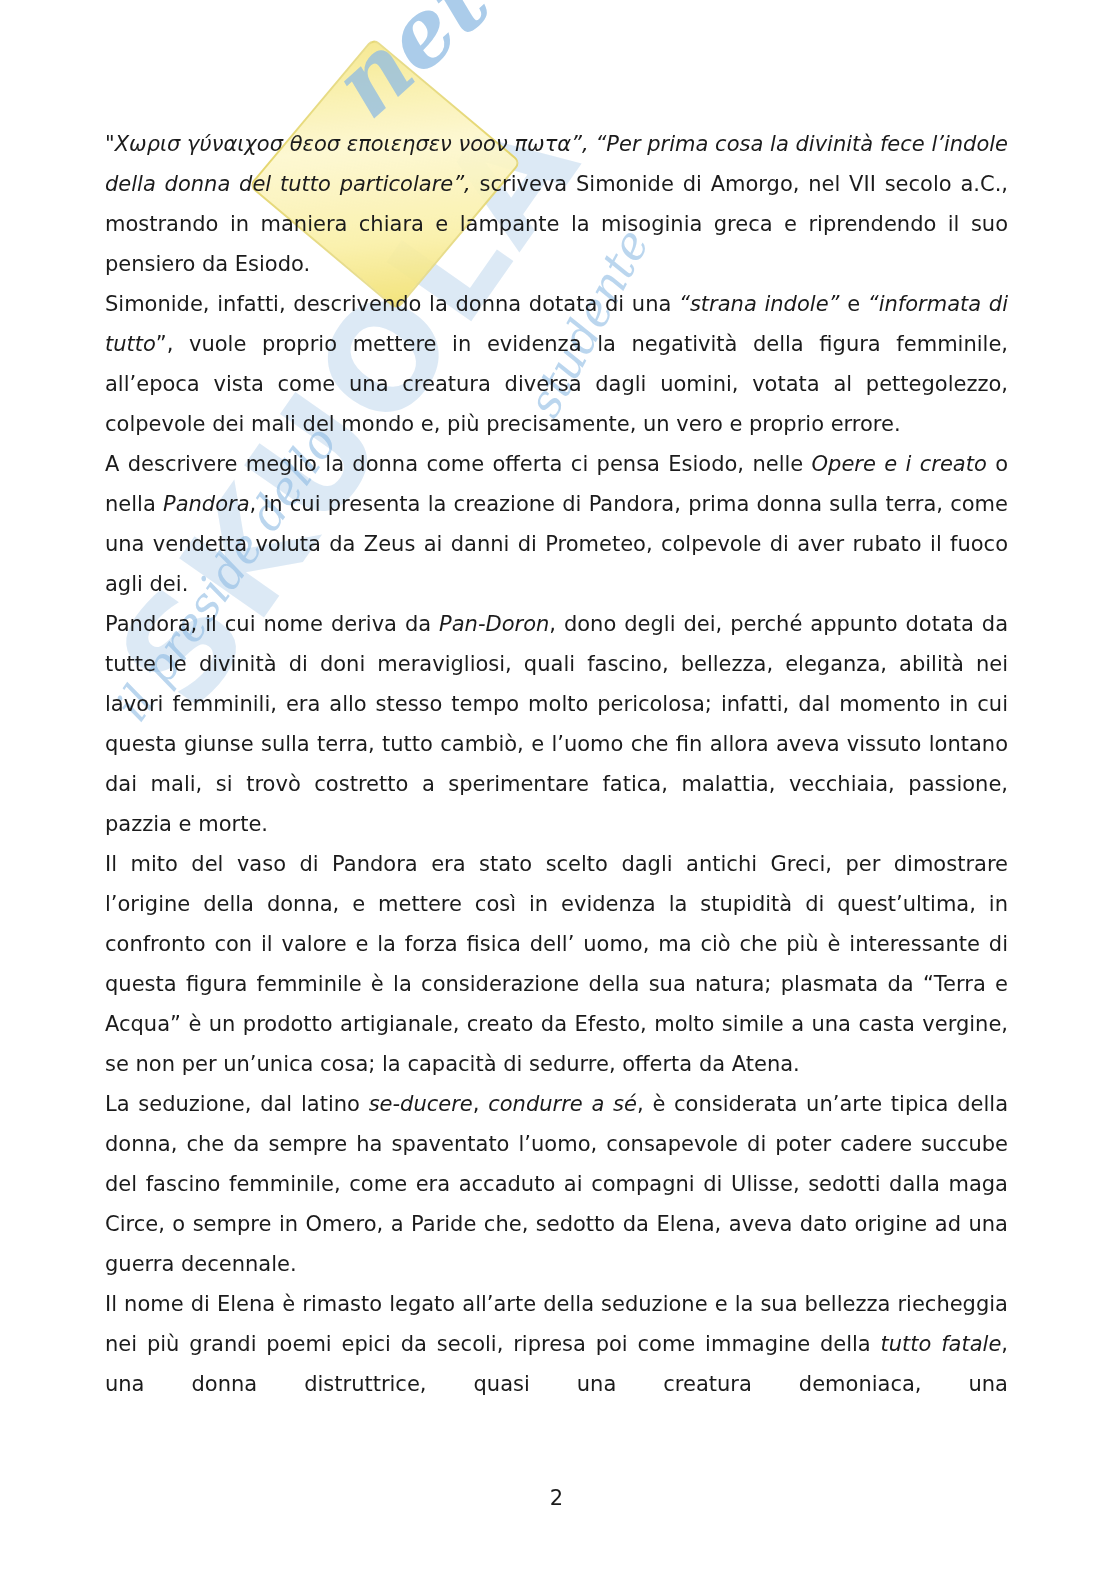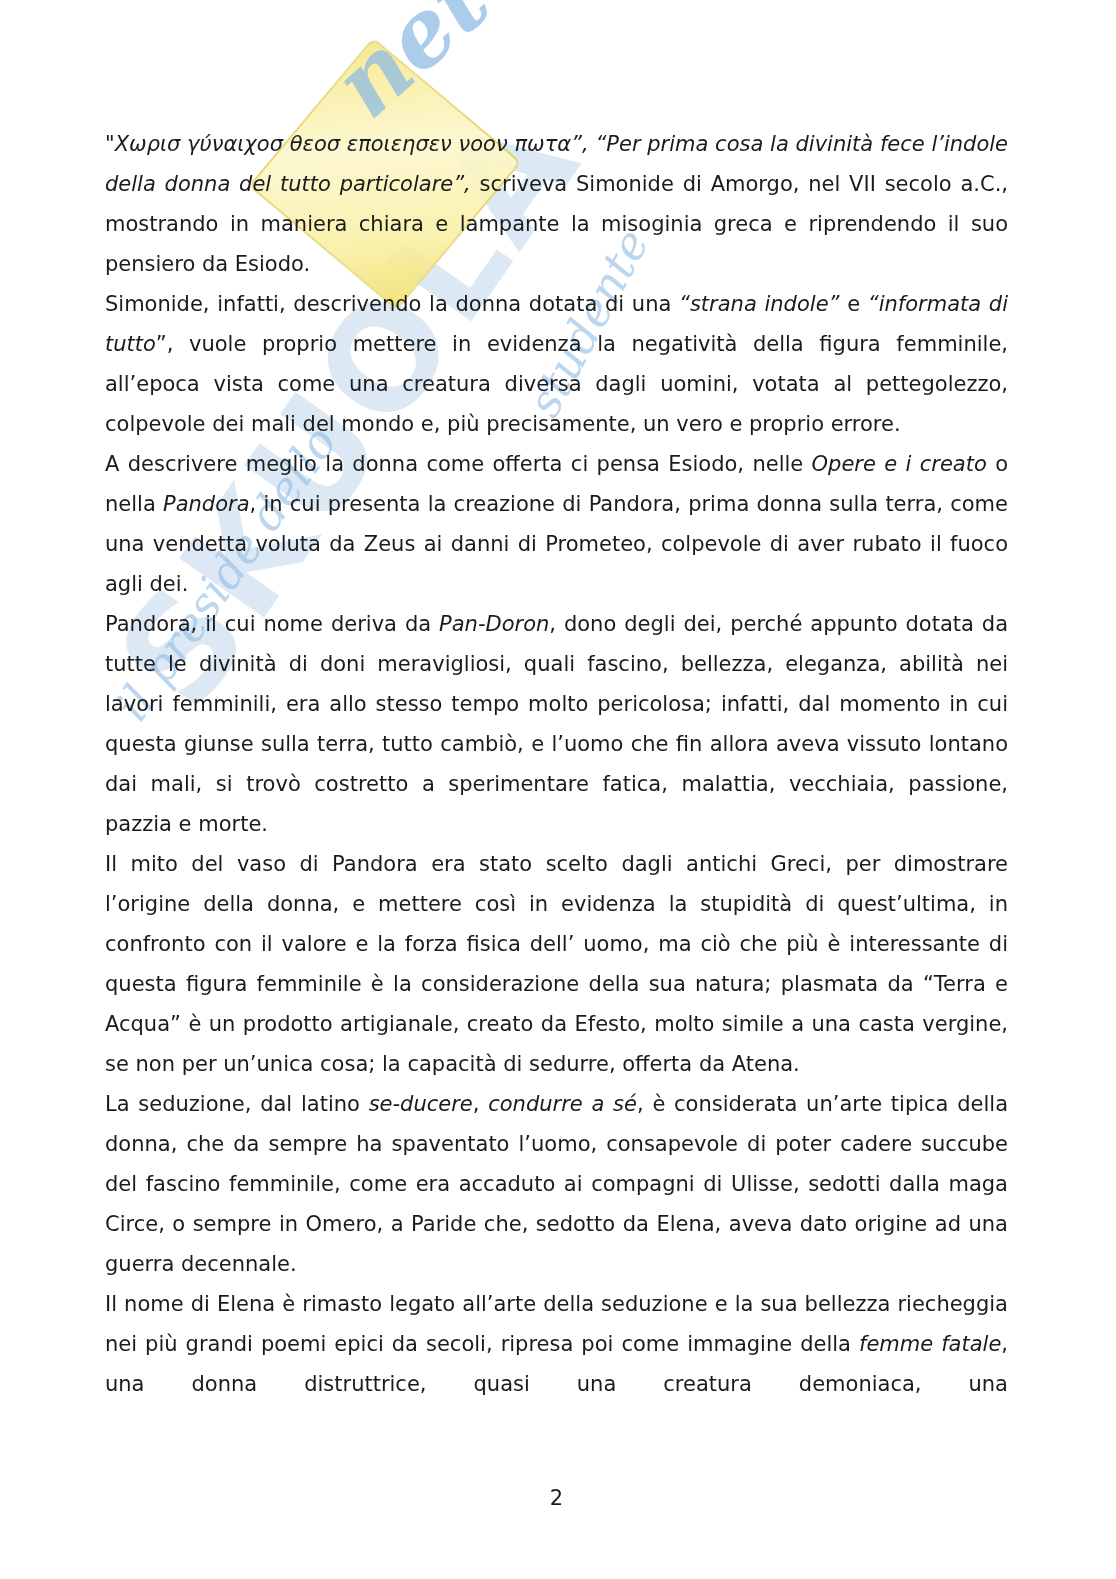--- a/index.html
+++ b/index.html
@@ -79,18 +79,18 @@
     <div class="wm-script-right" style="color: rgb(143, 188, 228);">studente</div>
   </div>
 
   <div class="content">
       <p><span class="it">"Χωρισ γύναιχοσ θεοσ εποιεησεν νοον πωτα”, “Per prima cosa la divinità fece l’indole della donna del tutto particolare”,</span><span> scriveva Simonide di Amorgo, nel VII secolo a.C., mostrando in maniera chiara e lampante la misoginia greca e riprendendo il suo pensiero da Esiodo.</span></p>
       <p><span>Simonide, infatti, descrivendo la donna dotata di una </span><span class="it">“strana indole”</span><span> e </span><span class="it">“informata di tutto</span><span>”, vuole proprio mettere in evidenza la negatività della figura femminile, all’epoca vista come una creatura diversa dagli uomini, votata al pettegolezzo, colpevole dei mali del mondo e, più precisamente, un vero e proprio errore.</span></p>
       <p><span>A descrivere meglio la donna come offerta ci pensa Esiodo, nelle </span><span class="it">Opere e i creato</span><span>  o nella </span><span class="it">Pandora</span><span>, in cui presenta la creazione di Pandora, prima donna sulla terra, come una vendetta voluta da Zeus ai danni di Prometeo, colpevole di aver rubato il fuoco agli dei.</span></p>
       <p><span>Pandora, il cui nome deriva da </span><span class="it">Pan-Doron</span><span>, dono degli dei, perché appunto dotata da tutte le divinità di doni meravigliosi, quali fascino, bellezza, eleganza, abilità nei lavori femminili, era allo stesso tempo molto pericolosa; infatti, dal momento in cui questa giunse sulla terra, tutto cambiò, e l’uomo che fin allora aveva vissuto lontano dai mali, si trovò costretto a sperimentare fatica, malattia, vecchiaia, passione, pazzia e morte.</span></p>
       <p><span>Il mito del vaso di Pandora era stato scelto dagli antichi Greci, per dimostrare l’origine della donna, e mettere così in evidenza la stupidità di quest’ultima, in confronto con il valore e la forza fisica dell’ uomo, ma ciò che più è interessante di questa figura femminile è la considerazione della sua natura; plasmata da “Terra e Acqua” è un prodotto artigianale, creato da Efesto, molto simile a una casta vergine, se non per un’unica cosa; la capacità di sedurre, offerta da Atena.</span></p>
       <p><span>La seduzione, dal latino </span><span class="it">se-ducere</span><span>, </span><span class="it">condurre a sé</span><span>,  è considerata un’arte tipica della donna, che da sempre ha spaventato l’uomo, consapevole di poter cadere succube del fascino femminile, come era accaduto ai compagni di Ulisse, sedotti dalla maga Circe, o sempre in Omero, a Paride che, sedotto da Elena, aveva dato origine ad una guerra decennale.</span></p>
-      <p><span>Il nome di Elena è rimasto legato all’arte della seduzione e la sua bellezza riecheggia nei più grandi poemi epici da secoli, ripresa poi come immagine della </span><span class="it">femme fatale</span><span>, una donna distruttrice, quasi una creatura demoniaca, una</span></p>
+      <p><span>Il nome di Elena è rimasto legato all’arte della seduzione e la sua bellezza riecheggia nei più grandi poemi epici da secoli, ripresa poi come immagine della </span><span class="it">tutto fatale</span><span>, una donna distruttrice, quasi una creatura demoniaca, una</span></p>
     </div>
 
   <div class="page-number">2</div>
 
 </div>
 
 </body></html>

